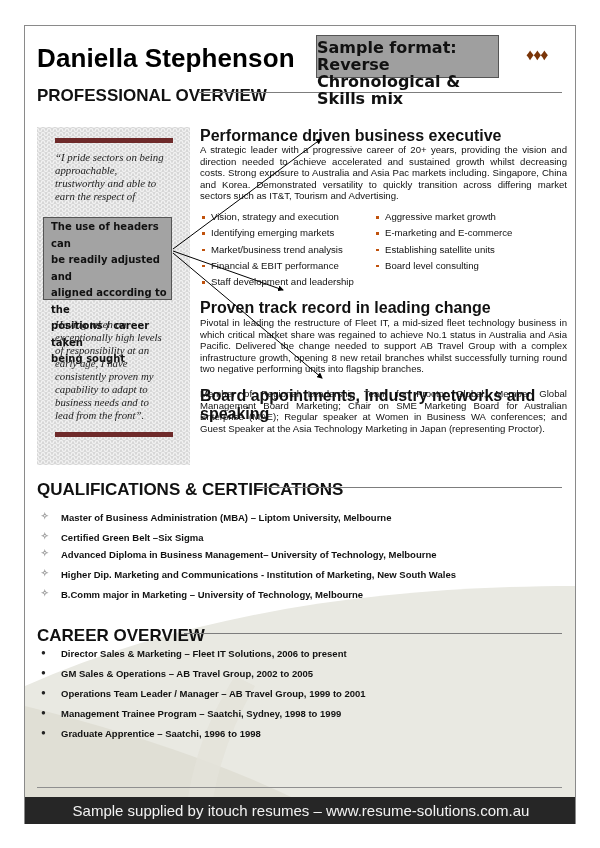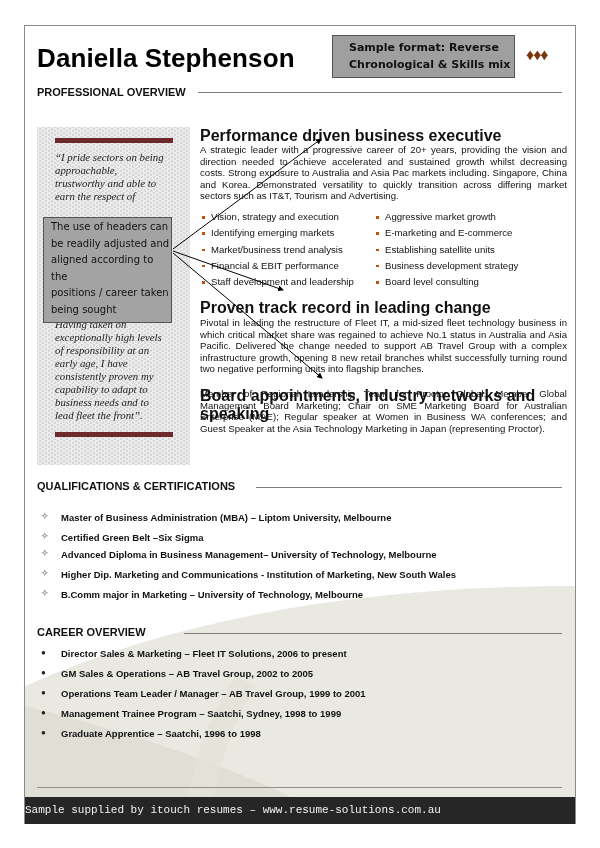--- a/index.html
+++ b/index.html
@@ -11,66 +11,66 @@
       border: 1px solid #8a8a8a; border-bottom: none; background: #ffffff; overflow: hidden;
     }
     .bg-swoosh { position: absolute; left: 0; top: 0; width: 552px; height: 799px; z-index: 0; }
 
     .abs { position: absolute; z-index: 2; }
 
     .name { left: 12px; top: 17px; font-size: 26px; font-weight: bold; color: #000; letter-spacing: 0.1px; }
     .note-box {
       left: 291px; top: 9px; width: 183px; height: 43px;
       background: #9f9f9f; border: 1px solid #555;
-      font-family: "DejaVu Sans", sans-serif; font-weight: bold; font-size: 11px; line-height: 17px;
-      padding: 3px 0 0 16px; color: #111; z-index: 4; margin-left: 16px;
+      font-family: "DejaVu Sans", sans-serif; font-weight: bold; font-size: 16px; line-height: 17px;
+      padding: 3px 0 0 0; color: #111; z-index: 4;
     }
     .diamonds { left: 501px; top: 20px; color: #7a3508; font-size: 16px; letter-spacing: -1px; }
 
-    .section-title { font-size: 11px; font-weight: bold; color: #111; }
+    .section-title { font-size: 17px; font-weight: bold; color: #111; }
     .rule { height: 1px; background: #7d7d7d; }
 
     .sidebar {
       left: 12px; top: 101px; width: 153px; height: 338px;
       background-color: #f1f1f1;
       background-image:
         radial-gradient(circle at 50% 100%, transparent 2.2px, #d4d4d4 2.6px, transparent 3.2px),
         radial-gradient(circle at 50% 0%, transparent 2.2px, #d4d4d4 2.6px, transparent 3.2px);
       background-size: 6px 4px, 6px 4px;
       background-position: 0 0, 3px 2px;
       z-index: 1;
     }
     .maroon-bar { height: 5px; background: #6e2a2a; }
     .quote {
       font-family: "Liberation Serif", serif; font-style: italic; font-size: 10.8px; line-height: 13px; color: #222;
     }
     .callout {
-      left: 18px; top: 191px; width: 129px; height: 106px;
+      left: 18px; top: 191px; width: 129px; height: 83px;
       background: #a3a3a3; border: 1px solid #555;
-      font-family: "DejaVu Sans", sans-serif; font-weight: normal; font-size: 10px; line-height: 16.5px;
+      font-family: "DejaVu Sans", sans-serif; font-weight: bold; font-size: 10px; line-height: 16.5px;
       padding: 1px 0 0 7px; color: #111; z-index: 4;
     }
 
     .sub-head { font-size: 16px; font-weight: bold; color: #111; }
     .para { font-size: 9.6px; line-height: 11.5px; color: #111; text-align: justify; }
 
     .skills { font-size: 9.6px; line-height: 16.3px; color: #111; }
     .skill { position: relative; padding-left: 11px; white-space: nowrap; }
     .skill .dot { position: absolute; left: 2px; top: 7px; width: 2.5px; height: 2.5px; background: #c0520c; }
 
     .q-list, .c-list { font-size: 9.5px; font-weight: bold; color: #111; }
     .q-item, .c-item { position: absolute; white-space: nowrap; }
     .q-icon { position: absolute; left: -20px; top: -1px; color: #9a9a9a; font-size: 9px; }
     .c-icon { position: absolute; left: -20px; top: 0; color: #222; font-size: 8px; }
 
     .arrows { position: absolute; left: 0; top: 0; width: 552px; height: 799px; z-index: 5; pointer-events: none; }
 
     .footer {
       left: 0; top: 771px; width: 552px; height: 28px; background: #262626;
-      color: #f2f2f2; font-family: Liberation Mono, monospace; font-size: 11px; text-align: left; line-height: 27px;
+      color: #f2f2f2; font-family: Liberation Sans, sans-serif; font-size: 15px; text-align: center; line-height: 27px;
       z-index: 3;
     }
   </style>
 </head>
 <body>
 
 <div class="page">
 
   <svg class="bg-swoosh" viewBox="0 0 552 799">
     <path d="M0 665 Q 250 600 552 612 L552 799 L0 799 Z" fill="#eceae4"></path>
@@ -100,21 +100,21 @@
       <div>earn the respect of</div>
     </div>
     <div class="quote" style="position:absolute; left:18px; top:191px; width:135px;">
       <div>Having taken on</div>
       <div>exceptionally high levels</div>
       <div>of responsibility at an</div>
       <div>early age, I have</div>
       <div>consistently proven my</div>
       <div>capability to adapt to</div>
       <div>business needs and to</div>
-      <div>lead fleet the front”.</div>
+      <div>lead from the front”.</div>
     </div>
     <div class="maroon-bar" style="position:absolute; left:18px; top:305px; width:118px;"></div>
   </div>
 
   <div class="abs callout">
     <div>The use of headers can</div>
     <div>be readily adjusted and</div>
     <div>aligned according to the</div>
     <div>positions / career taken</div>
     <div>being sought</div>
@@ -127,21 +127,20 @@
     <div class="skill"><span class="dot"></span><span>Vision, strategy and execution</span></div>
     <div class="skill"><span class="dot"></span><span>Identifying emerging markets</span></div>
     <div class="skill"><span class="dot"></span><span>Market/business trend analysis</span></div>
     <div class="skill"><span class="dot"></span><span>Financial &amp; EBIT performance</span></div>
     <div class="skill"><span class="dot"></span><span>Staff development and leadership</span></div>
   </div>
   <div class="abs skills" style="left:349px; top:183px; width:190px;">
     <div class="skill"><span class="dot"></span><span>Aggressive market growth</span></div>
     <div class="skill"><span class="dot"></span><span>E-marketing and E-commerce</span></div>
     <div class="skill"><span class="dot"></span><span>Establishing satellite units</span></div>
-    <div class="skill"><span class="dot"></span><span>Business development strategy</span></div>
     <div class="skill"><span class="dot"></span><span>Board level consulting</span></div>
   </div>
 
   <div class="abs sub-head" style="left:175px; top:273px;">Proven track record in leading change</div>
   <div class="abs para" style="left:175px; top:291px; width:367px;">Pivotal in leading the restructure of Fleet IT, a mid-sized fleet technology business in which critical market share was regained to achieve No.1 status in Australia and Asia Pacific. Delivered the change needed to support AB Travel Group with a complex infrastructure growth, opening 8 new retail branches whilst successfully turning round two negative performing units into flagship branches.</div>
 
   <div class="abs sub-head" style="left:175px; top:361px;">Board appointments, industry networks and speaking</div>
   <div class="abs para" style="left:175px; top:362px; width:367px;">Member of Regional Leadership Team for Proctor Global, Member Global Management Board Marketing; Chair on SME Marketing Board for Australian Enterprise (MAE); Regular speaker at Women in Business WA conferences; and Guest Speaker at the Asia Technology Marketing in Japan (representing Proctor).</div>
 
   <svg class="arrows" viewBox="0 0 552 799">

